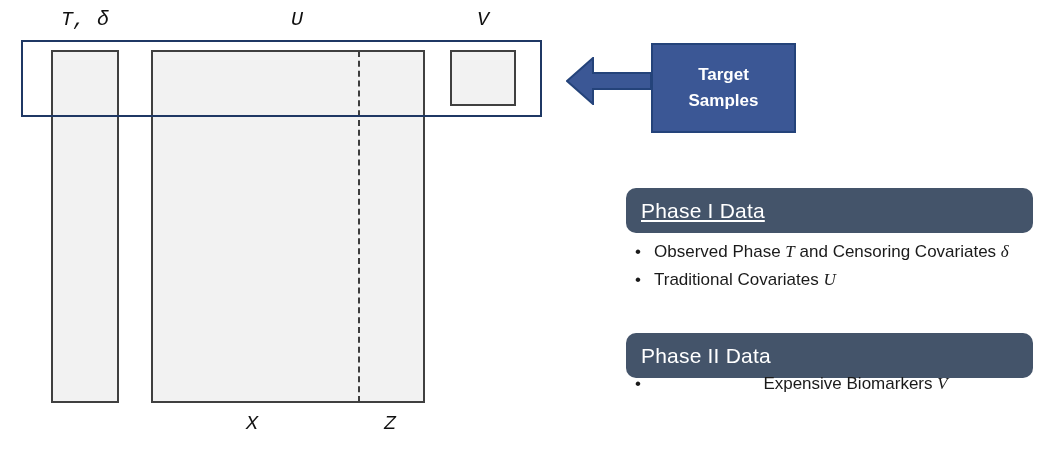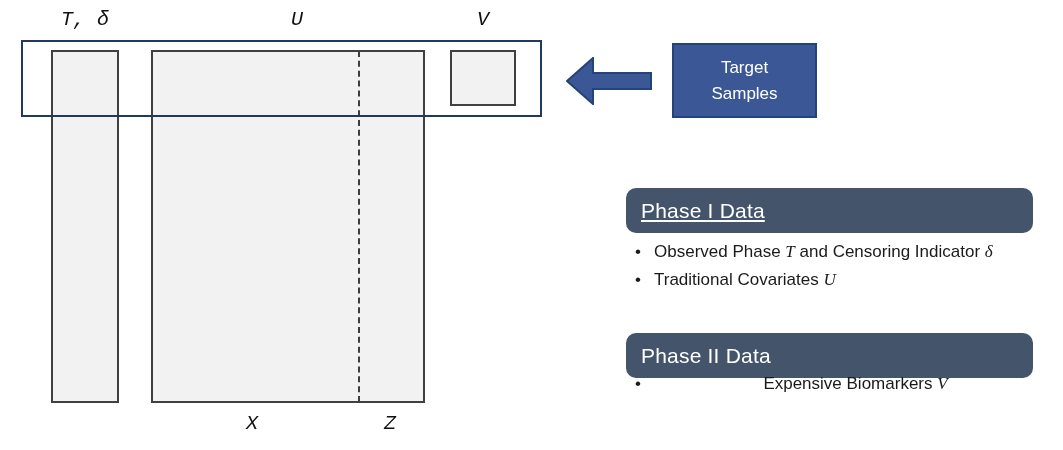--- a/index.html
+++ b/index.html
@@ -33,24 +33,24 @@
   }
   .lbl-td { left: 40px;  top: 8px; }
   .lbl-u  { left: 252px; top: 8px; }
   .lbl-v  { left: 438px; top: 8px; }
   .lbl-x  { left: 207px; top: 412px; }
   .lbl-z  { left: 345px; top: 412px; }
 
   
   .arrow-svg { position: absolute; left: 566px; top: 57px; z-index: 2; }
   .target-box {
-    position: absolute; left: 672px; top: 43px; width: 145px; height: 75px;
+    position: absolute; left: 651px; top: 43px; width: 145px; height: 90px;
     background: #3B5795; border: 2px solid #24437A;
     display: flex; flex-direction: column; align-items: center; justify-content: center;
-    color: #ffffff; font-weight: normal; font-size: 17px; line-height: 26px;
+    color: #ffffff; font-weight: bold; font-size: 17px; line-height: 26px;
     text-align: center; z-index: 2;
   }
 
   
   .phase-header {
     position: absolute; left: 626px; width: 407px; height: 45px;
     background: #44546A; border-radius: 10px;
     display: flex; align-items: center; padding-left: 15px;
     color: #ffffff; font-size: 21px; letter-spacing: 0.2px;
   }
@@ -101,21 +101,21 @@
   <div class="target-box">
     <span>Target</span>
     <span>Samples</span>
   </div>
 
   <div class="phase-header ph1">
     <span>Phase I Data</span>
   </div>
   <ul class="bullet-list bl1">
     <li>
-      <span>Observed Phase </span><span class="var">T</span><span> and Censoring Indicator </span><span class="var">δ</span>
+      <span>Observed Phase </span><span class="var">T</span><span> and Censoring Covariates </span><span class="var">δ</span>
     </li>
     <li>
       <span>Traditional Covariates </span><span class="var">U</span><span></span><span class="var"></span>
     </li>
   </ul>
 
   <div class="phase-header ph2">
     <span>Phase II Data</span>
   </div>
   <ul class="bullet-list bl2">

